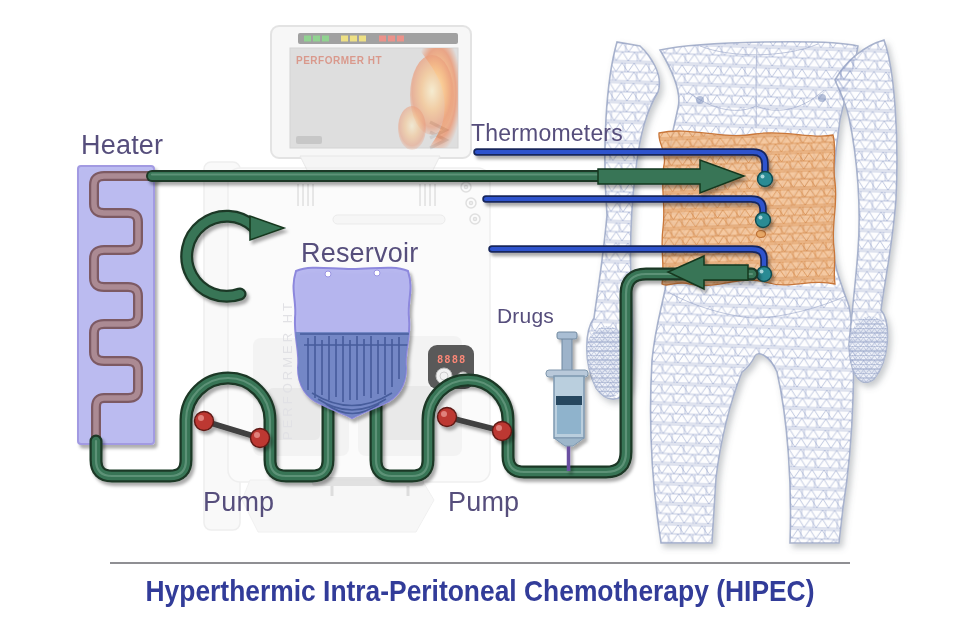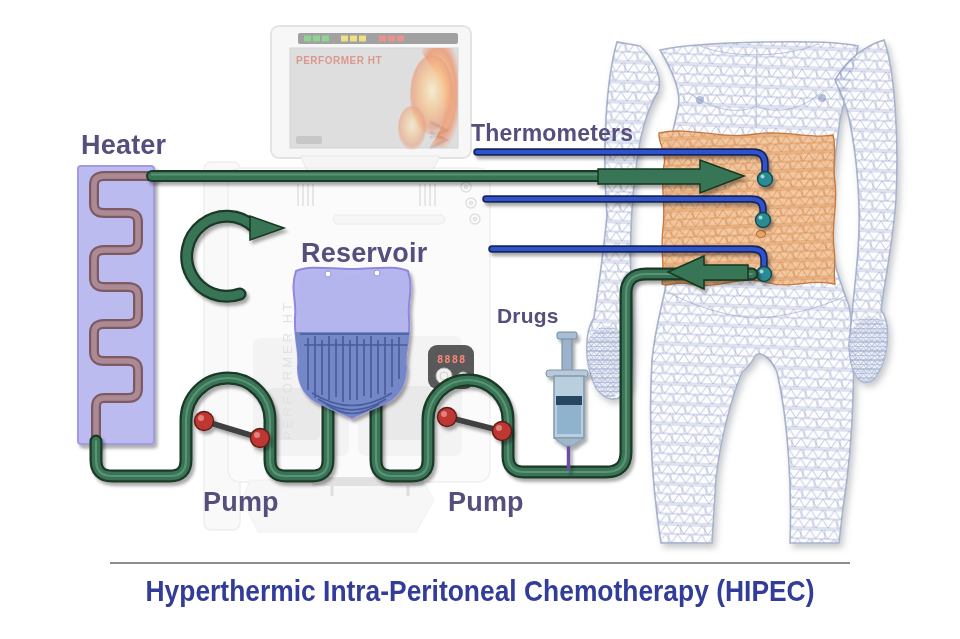--- a/index.html
+++ b/index.html
@@ -1,20 +1,20 @@
 <!DOCTYPE html>
 <html><head>
 <meta charset="utf-8">
 <style>
   html,body{margin:0;padding:0;background:#ffffff;}
   .stage{position:relative;width:960px;height:639px;background:#fff;overflow:hidden;
          font-family:"Liberation Sans",sans-serif;}
   .stage svg{position:absolute;left:0;top:0;}
   .lbl{position:absolute;color:#564e7c;font-family:"Liberation Sans",sans-serif;
-       font-weight:700;white-space:nowrap;letter-spacing:0.2px;}
+       font-weight:400;white-space:nowrap;letter-spacing:0.2px;}
   .lbl-heater{left:81px;top:130px;font-size:27px;}
   .lbl-thermo{left:471px;top:120px;font-size:23px;}
   .lbl-reservoir{left:301px;top:238px;font-size:27px;}
   .lbl-drugs{left:497px;top:304px;font-size:21px;}
   .lbl-pump1{left:203px;top:487px;font-size:27px;}
   .lbl-pump2{left:448px;top:487px;font-size:27px;}
   .divider{position:absolute;left:110px;top:562px;width:740px;height:2px;background:#8f8f93;}
   .title{position:absolute;left:0;top:574px;width:960px;text-align:center;
          color:#323c99;font-size:30px;font-weight:bold;
          transform:scaleX(0.88);transform-origin:480px 0;}

